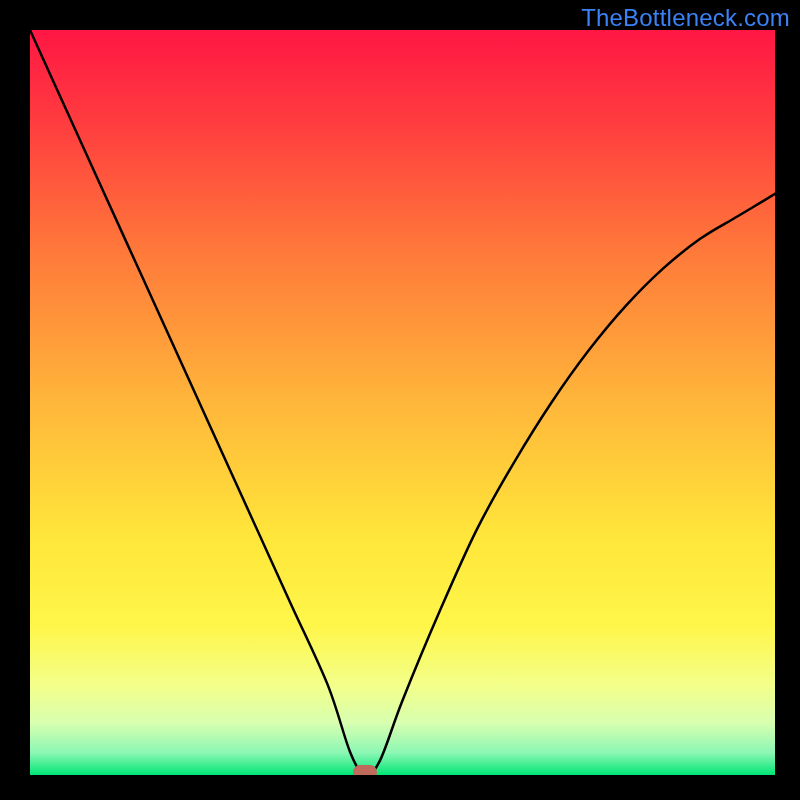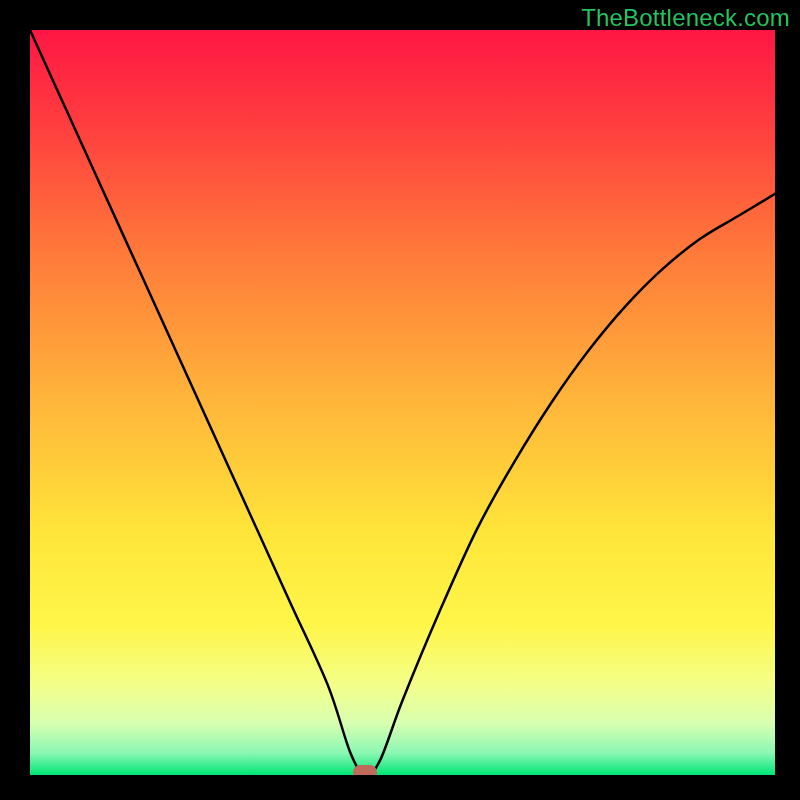--- a/index.html
+++ b/index.html
@@ -37,21 +37,21 @@
     position: absolute;
     width: 24px;
     height: 14px;
     background: #c06a5c;
     border-radius: 7px;
   }
   .watermark {
     position: absolute;
     top: 4px;
     right: 10px;
-    color: #22c55e;
+    color: #3b82f6;
     font-size: 24px;
     font-weight: 500;
     letter-spacing: 0.2px;
   }
 </style>
 </head>
 <body>
 
 <div class="frame">
 

